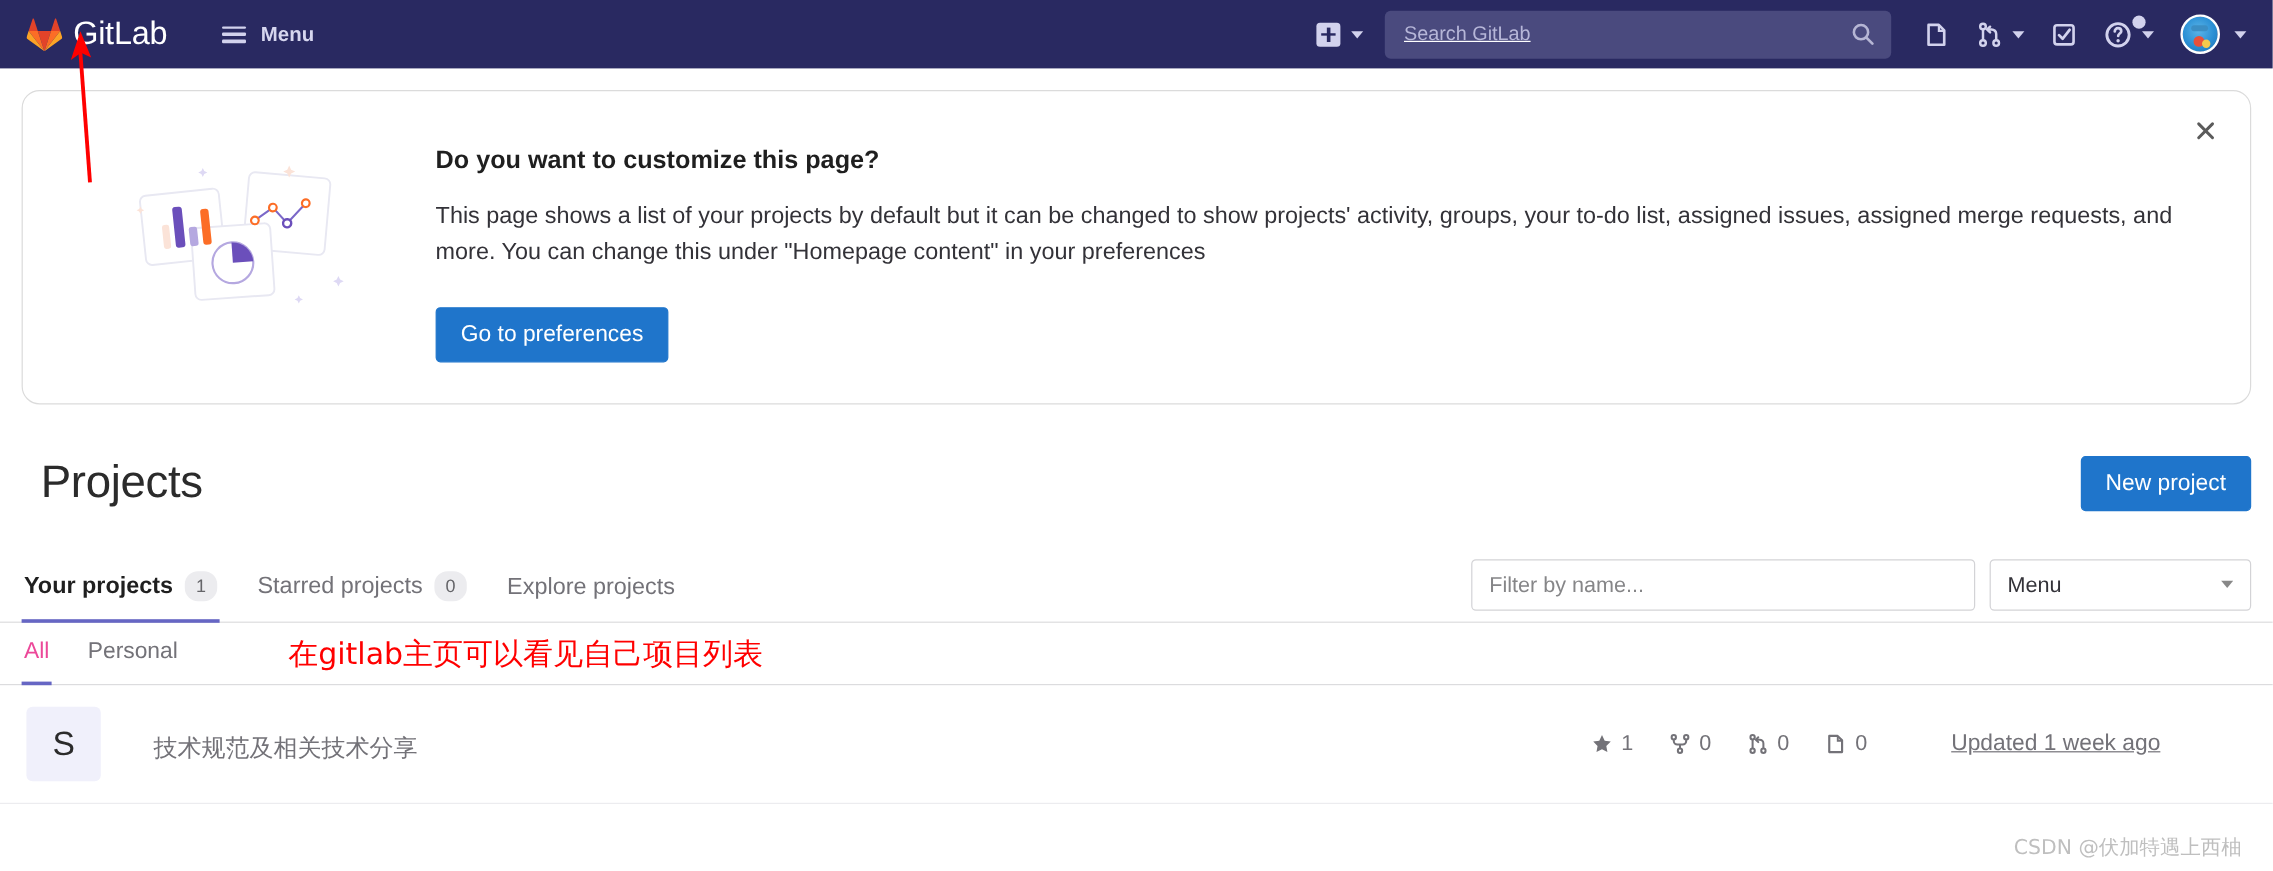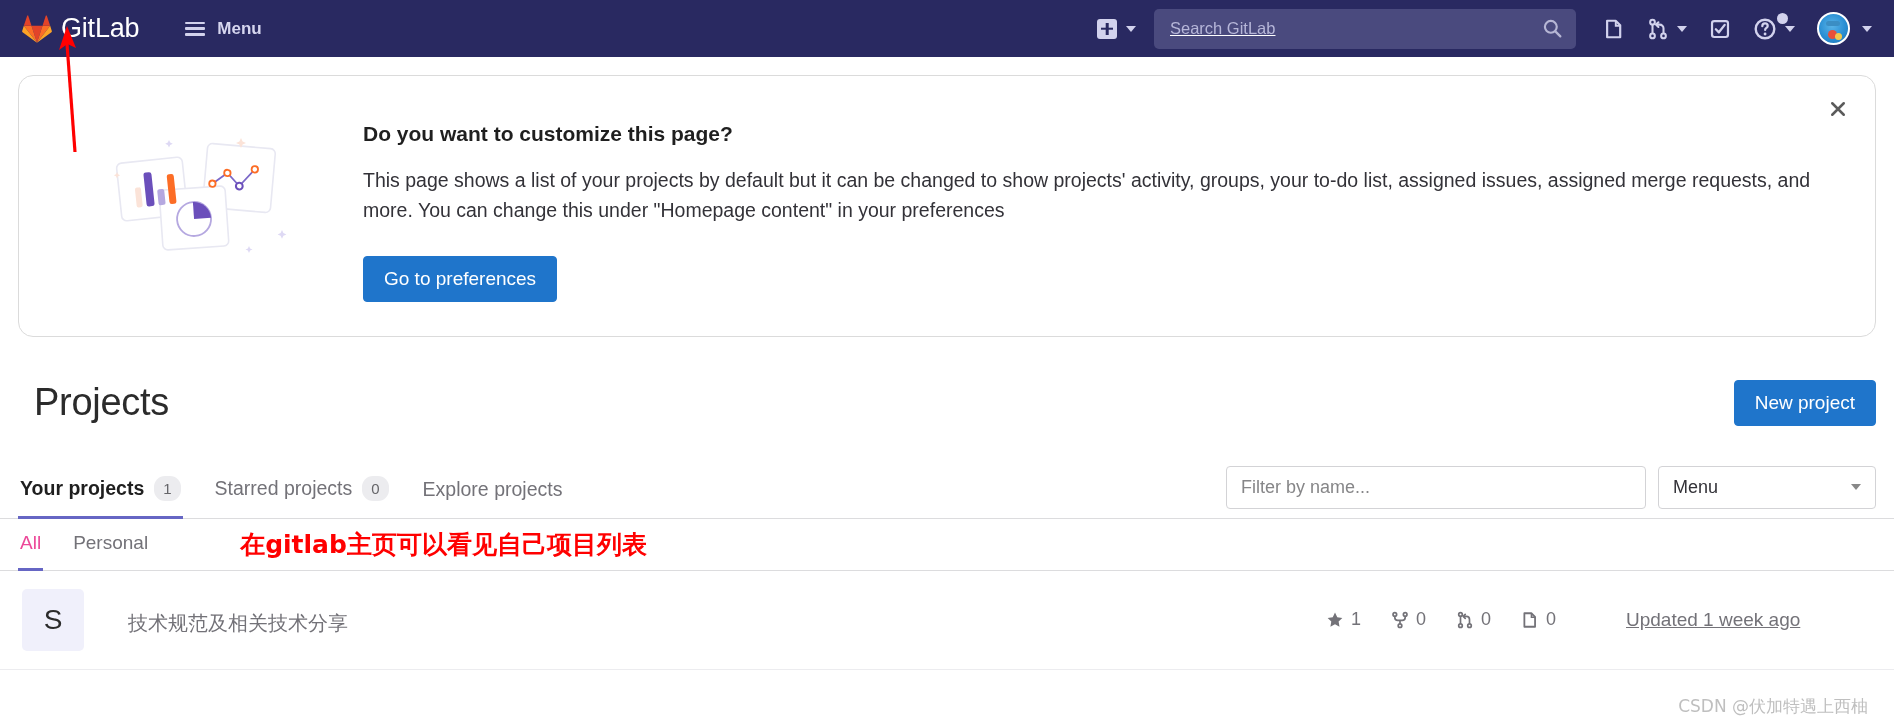--- a/index.html
+++ b/index.html
@@ -248,21 +248,21 @@
     padding: 13px 2px 14px 2px;
     margin-right: 28px;
     cursor: pointer;
     border-bottom: 3px solid transparent;
     margin-bottom: -1px;
   }
   .subtab.active { color: #ec4899; font-weight: 400; border-bottom-color: #6666c4; }
   .annotation-red {
     color: #ff0000;
     font-size: 25px;
-    font-weight: 700;
+    font-weight: 400;
     margin-left: 62px;
     white-space: nowrap;
     font-family: "DejaVu Sans", "Liberation Sans", sans-serif;
     text-align: right;
   }
 
   
   .proj-row {
     display: flex; align-items: center;
     padding: 18px 18px 18px 18px;

